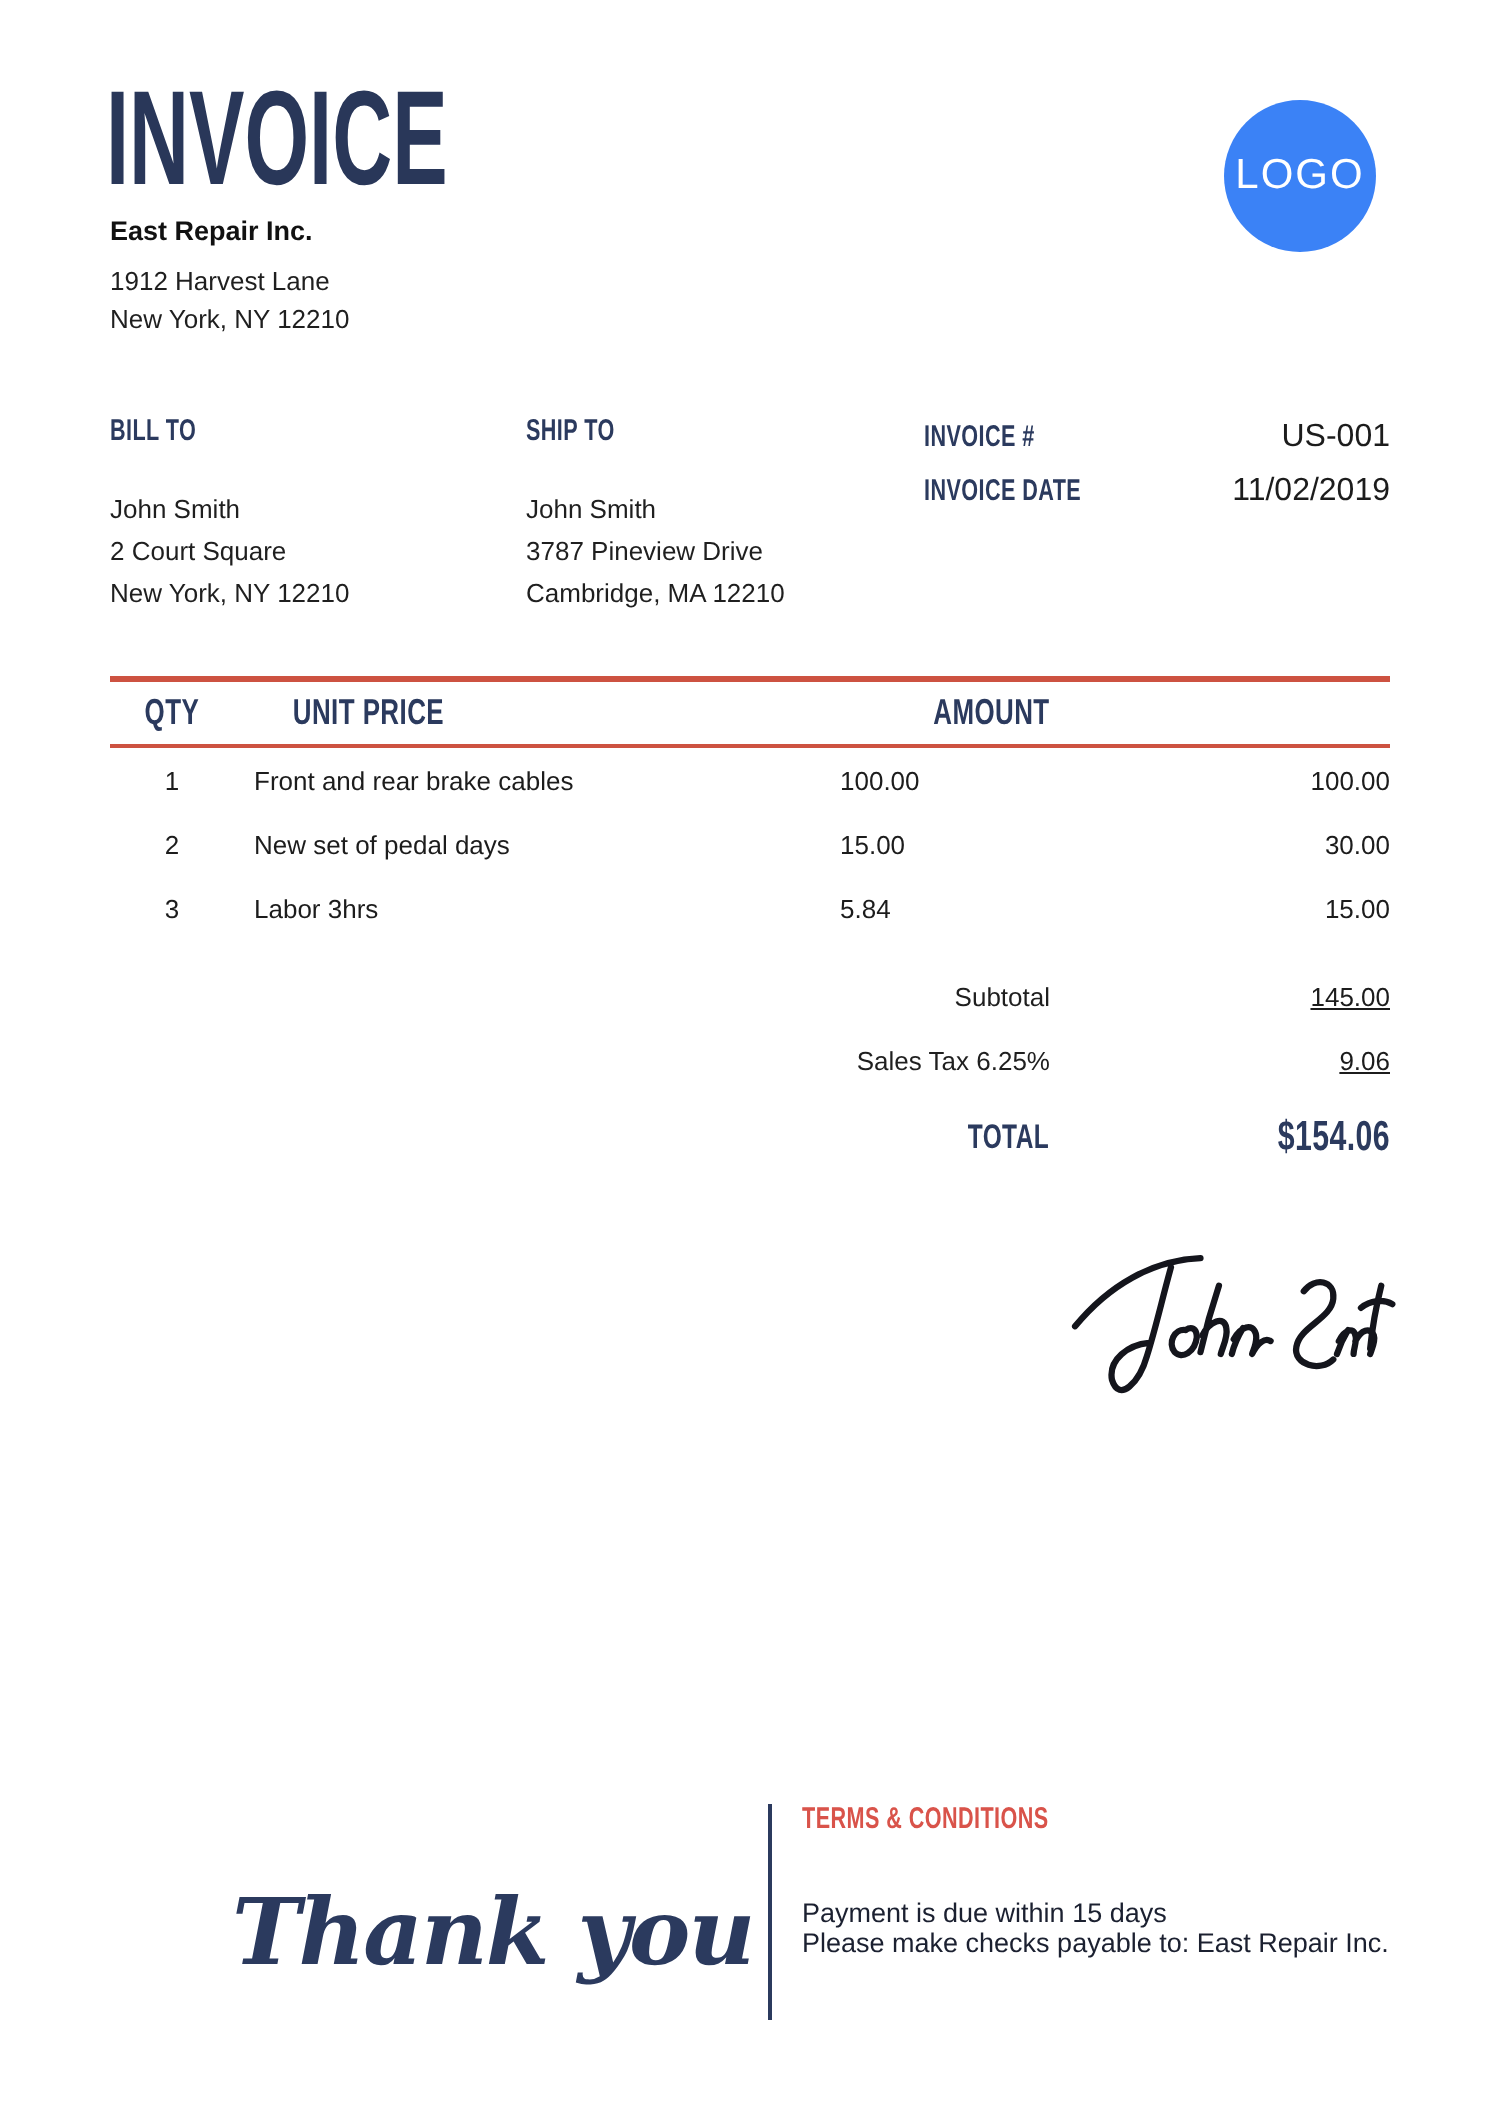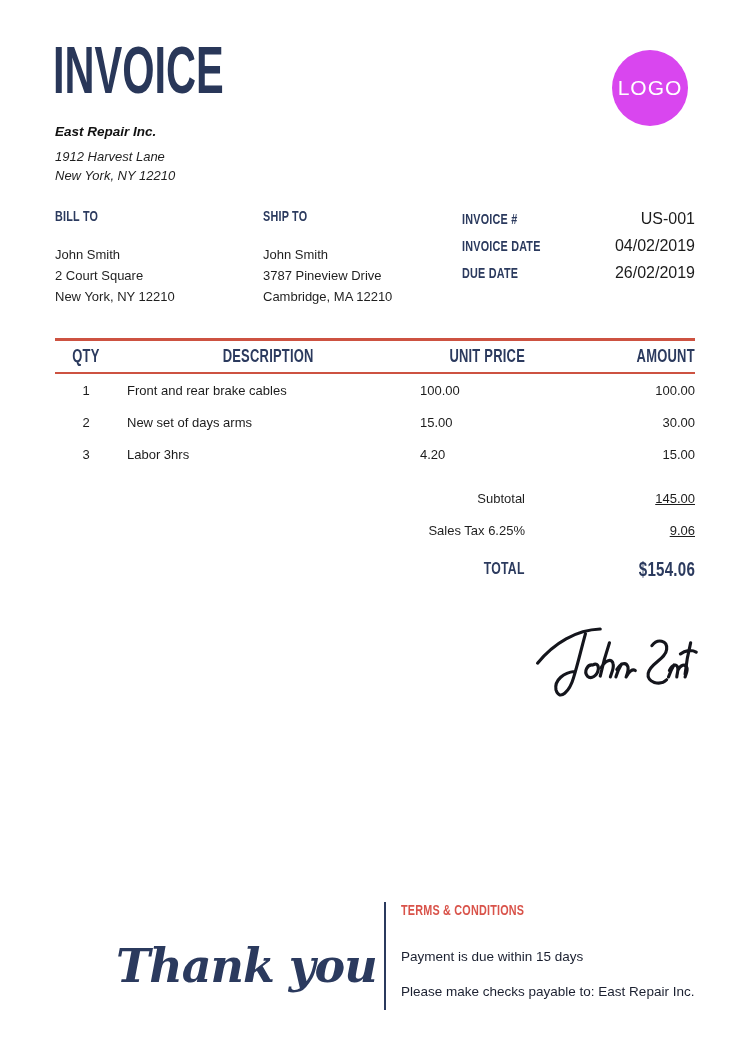--- a/index.html
+++ b/index.html
@@ -18,25 +18,25 @@
   .o-center { transform-origin:50% 50%; }
 
   
   .title {
     position:absolute; left:53px; top:36px;
     font-size:67px; font-weight:700; color:#293759; line-height:1;
     transform:scaleX(0.62); transform-origin:0 50%; letter-spacing:0;
   }
   .logo {
     position:absolute; left:612px; top:50px; width:76px; height:76px;
-    border-radius:50%; background:#d946ef; display:flex;
+    border-radius:50%; background:#3b82f6; display:flex;
     align-items:center; justify-content:center;
   }
   .logo span { color:#ffffff; font-size:21px; letter-spacing:1px; font-weight:400; }
-  .company { position:absolute; left:55px; top:122px; font-size:13px; line-height:19px;font-style:italic; }
+  .company { position:absolute; left:55px; top:106px; font-size:13px; line-height:19px; }
   .company .name { font-weight:700; font-size:13.5px; margin-bottom:6px; color:#111; }
 
   
   .party { position:absolute; top:205px; font-size:13px; line-height:21px; }
   .party .head { font-size:15px; margin-bottom:18px; }
   .bill { left:55px; }
   .ship { left:263px; }
   .meta { position:absolute; left:462px; top:205px; width:233px; }
   .meta-row { height:27px; display:flex; align-items:center; justify-content:space-between; }
   .meta-row .lbl { font-size:15px; }
@@ -74,21 +74,21 @@
     font-family:"DejaVu Serif", serif; font-style:italic; font-weight:700;
     font-size:46px; color:#2b3a5e; letter-spacing:-1px; white-space:nowrap;
   }
   .footer-divider {
     position:absolute; left:384px; top:902px; width:2px; height:108px; background:#2b3a5e;
   }
   .terms { position:absolute; left:401px; top:901px; width:300px; }
   .terms .head { font-size:15px; color:#d9534a; }
   .terms .head .cond { color:#d9534a; }
   .terms .line1 { margin-top:31px; font-size:13.5px; color:#1b2030; }
-  .terms .line2 { margin-top:20px; font-size:13.5px; color:#1b2030; }
+  .terms .line2 { font-size:13.5px; color:#1b2030; }
 </style>
 </head>
 <body>
 
 <h1 class="title">INVOICE</h1>
 <div class="logo">
   <span>LOGO</span>
 </div>
 
 <div class="company">
@@ -115,54 +115,49 @@
   <div>Cambridge, MA 12210</div>
 </div>
 
 <div class="meta">
   <div class="meta-row">
     <span class="lbl"><span class="cond o-left">INVOICE #</span></span>
     <span class="val">US-001</span>
   </div>
   <div class="meta-row">
     <span class="lbl"><span class="cond o-left">INVOICE DATE</span></span>
-    <span class="val">04/02/2019</span>
-  </div>
-  <div class="meta-row">
-    <span class="lbl"><span class="cond o-left">DUE DATE</span></span>
-    <span class="val">26/02/2019</span>
+    <span class="val">11/02/2019</span>
   </div>
 </div>
 
 <div class="items">
   <div class="rule-top"></div>
   <div class="trow thead">
     <div class="c cell-qty"><span class="cond o-center">QTY</span></div>
-    <div class="c cell-desc"><span class="cond o-center">DESCRIPTION</span></div>
     <div class="c cell-unit"><span class="cond o-right">UNIT PRICE</span></div>
     <div class="c cell-amount"><span class="cond o-right">AMOUNT</span></div>
   </div>
   <div class="rule-bottom"></div>
 
   <div class="trow body-row">
     <div class="cell-qty">1</div>
     <div class="cell-desc">Front and rear brake cables</div>
     <div class="cell-unit">100.00</div>
     <div class="cell-amount">100.00</div>
   </div>
   <div class="trow body-row">
     <div class="cell-qty">2</div>
-    <div class="cell-desc">New set of days arms</div>
+    <div class="cell-desc">New set of pedal days</div>
     <div class="cell-unit">15.00</div>
     <div class="cell-amount">30.00</div>
   </div>
   <div class="trow body-row">
     <div class="cell-qty">3</div>
     <div class="cell-desc">Labor 3hrs</div>
-    <div class="cell-unit">4.20</div>
+    <div class="cell-unit">5.84</div>
     <div class="cell-amount">15.00</div>
   </div>
 </div>
 
 <div class="totals">
   <div class="tot-row">
     <div class="lbl">Subtotal</div>
     <div class="val">145.00</div>
   </div>
   <div class="tot-row">

